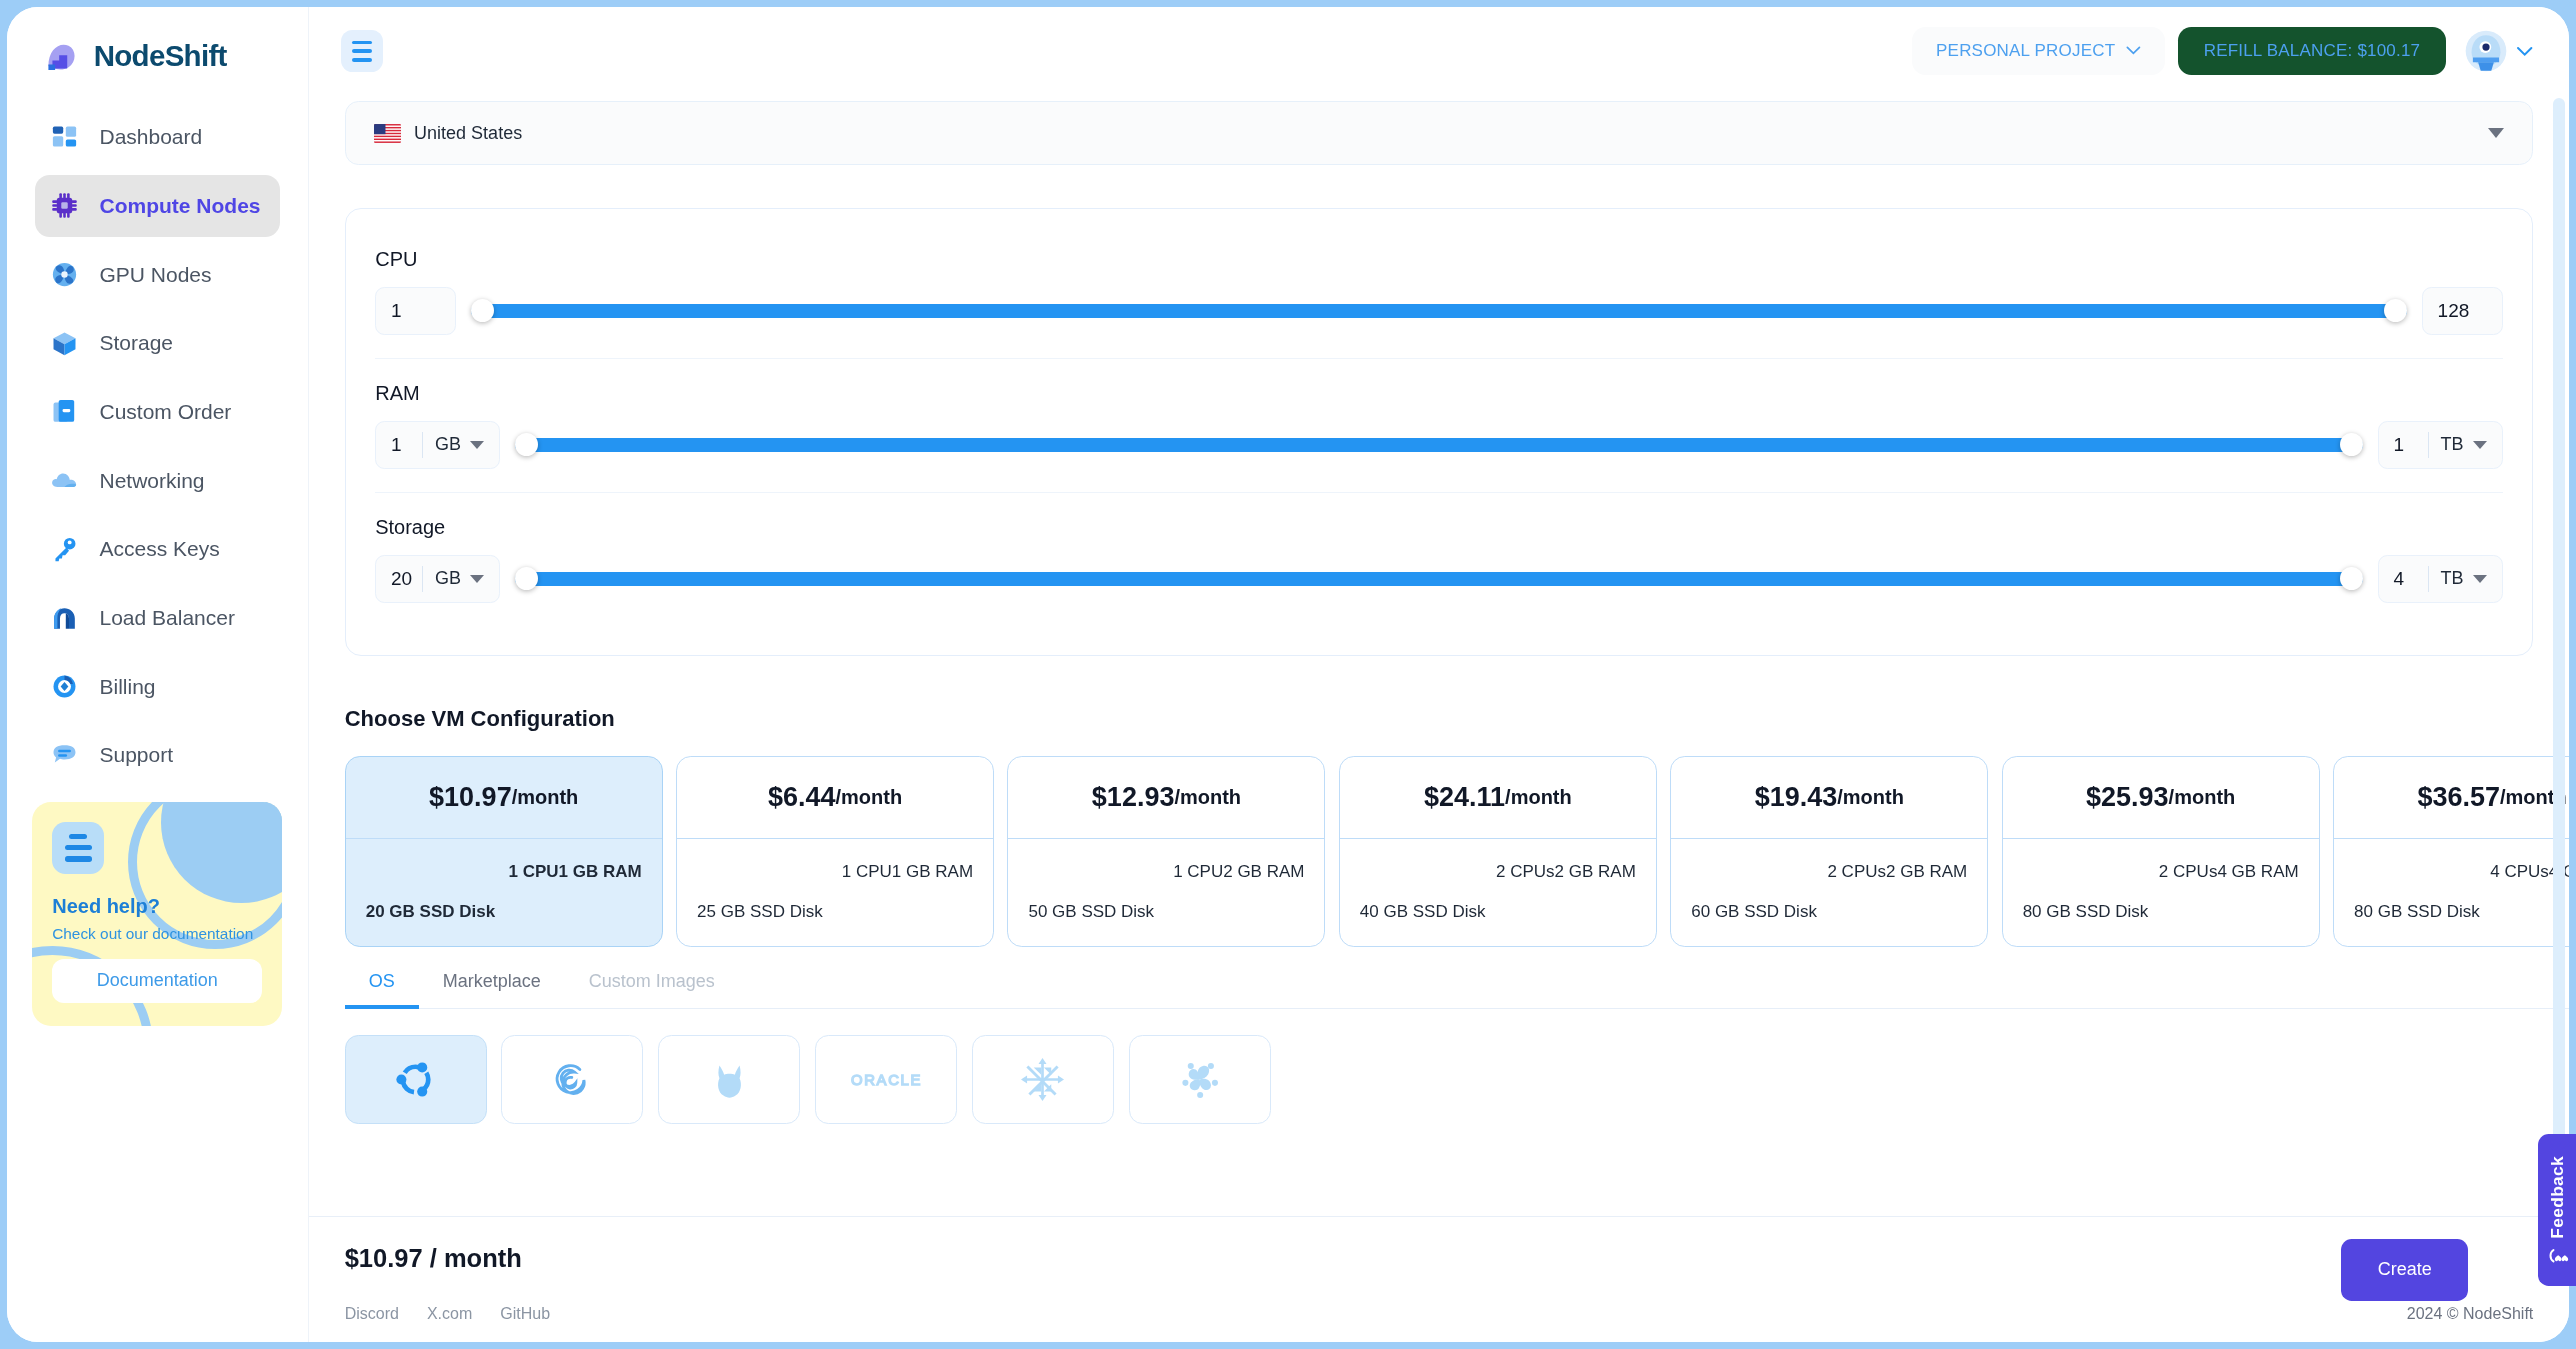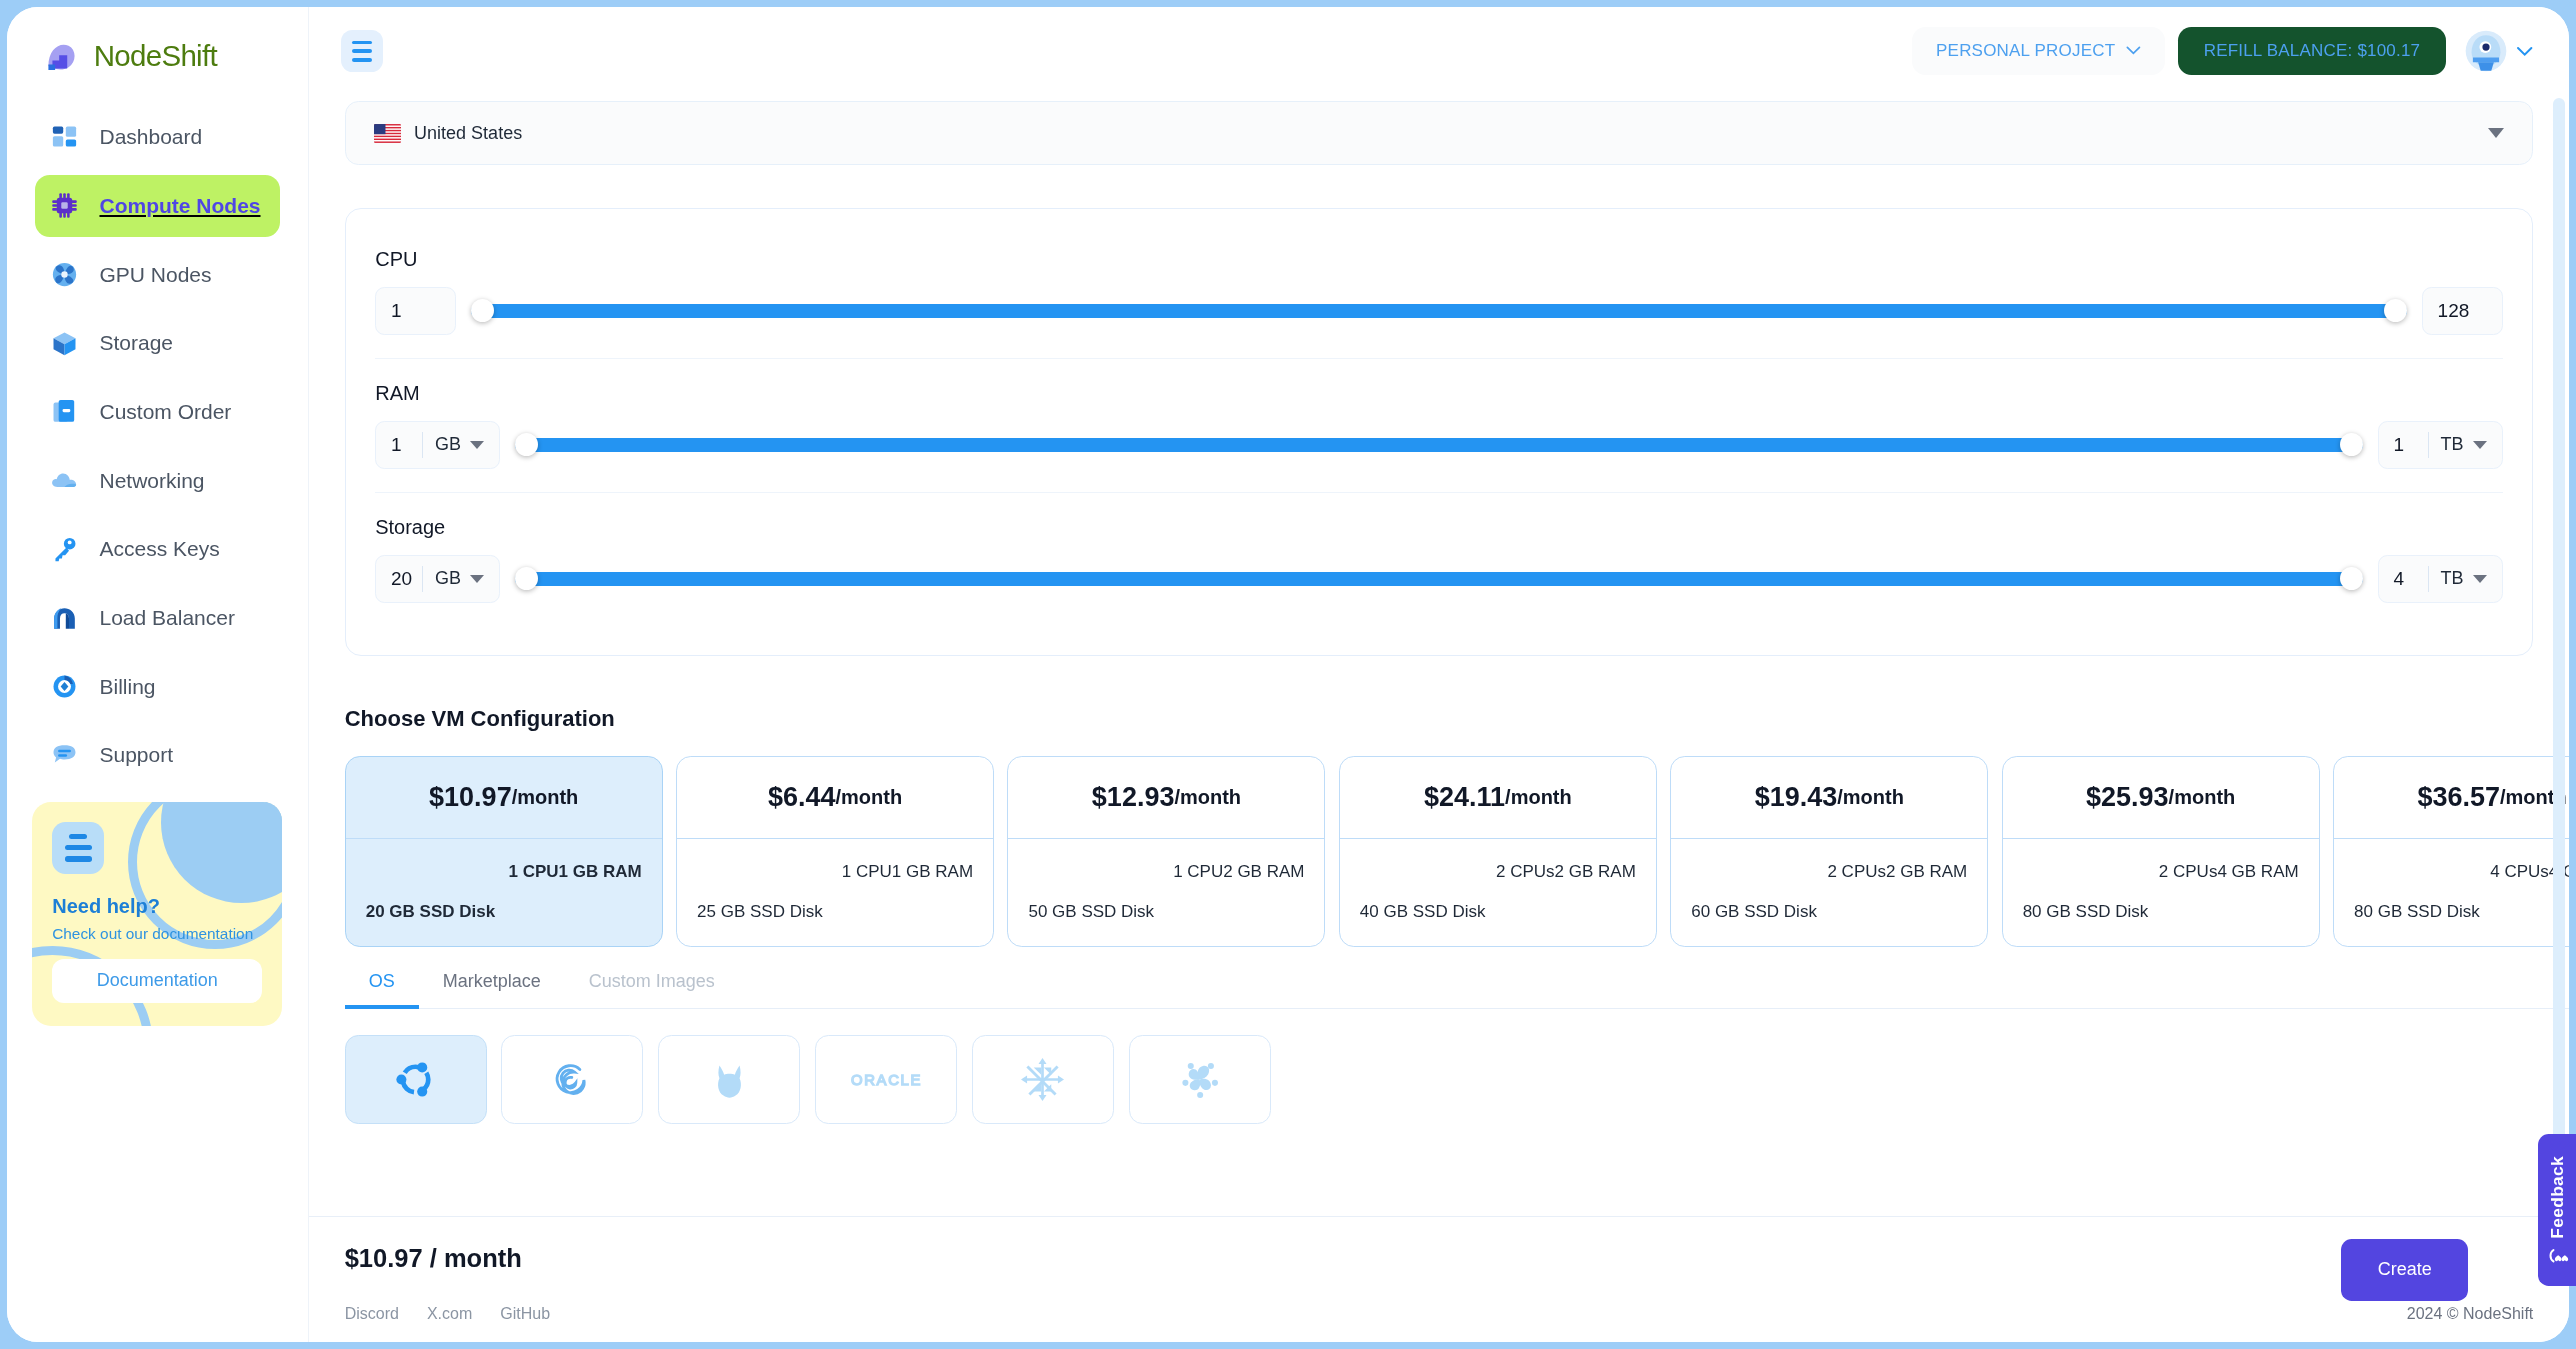--- a/index.html
+++ b/index.html
@@ -28,35 +28,35 @@
     border-right: 0.7px solid #eef3f9;
     z-index: 5;
   }
   .brand {
     display: flex; align-items: center; gap: 12px;
     padding: 25.5px 0 0 32px;
     height: 74px;
   }
   .brand-mark { width: 43px; height: 43px; flex: 0 0 43px; }
   .brand-text {
-    font-size: 29.5px; font-weight: normal; color: #4d7c0f;
+    font-size: 29.5px; font-weight: bold; color: #0c4a6e;
     letter-spacing: -0.7px;
   }
   .nav { margin-top: 25.5px; padding: 0 28px; }
   .nav-item {
     display: flex; align-items: center; gap: 19px;
     height: 62px; padding-left: 14.8px;
     border-radius: 14.8px;
     margin-bottom: 6.7px;
     cursor: pointer;
   }
   .nav-item .nav-label {
     font-size: 21px; color: #4b5563; font-weight: 500;
   }
-  .nav-item.active { background: #bef264; text-decoration: underline; }
+  .nav-item.active { background: #e5e5e5; }
   .nav-item.active .nav-label { color: #4f46e5; font-weight: bold; }
   .nav-icon { width: 31px; height: 31px; flex: 0 0 31px; display:block; }
 
   
   .help-card {
     position: absolute; left: 25.5px; right: 25.5px; top: 795px;
     background: #fef9c3;
     border-radius: 19px;
     padding: 20px 20px 23px 20px;
     overflow: hidden;

